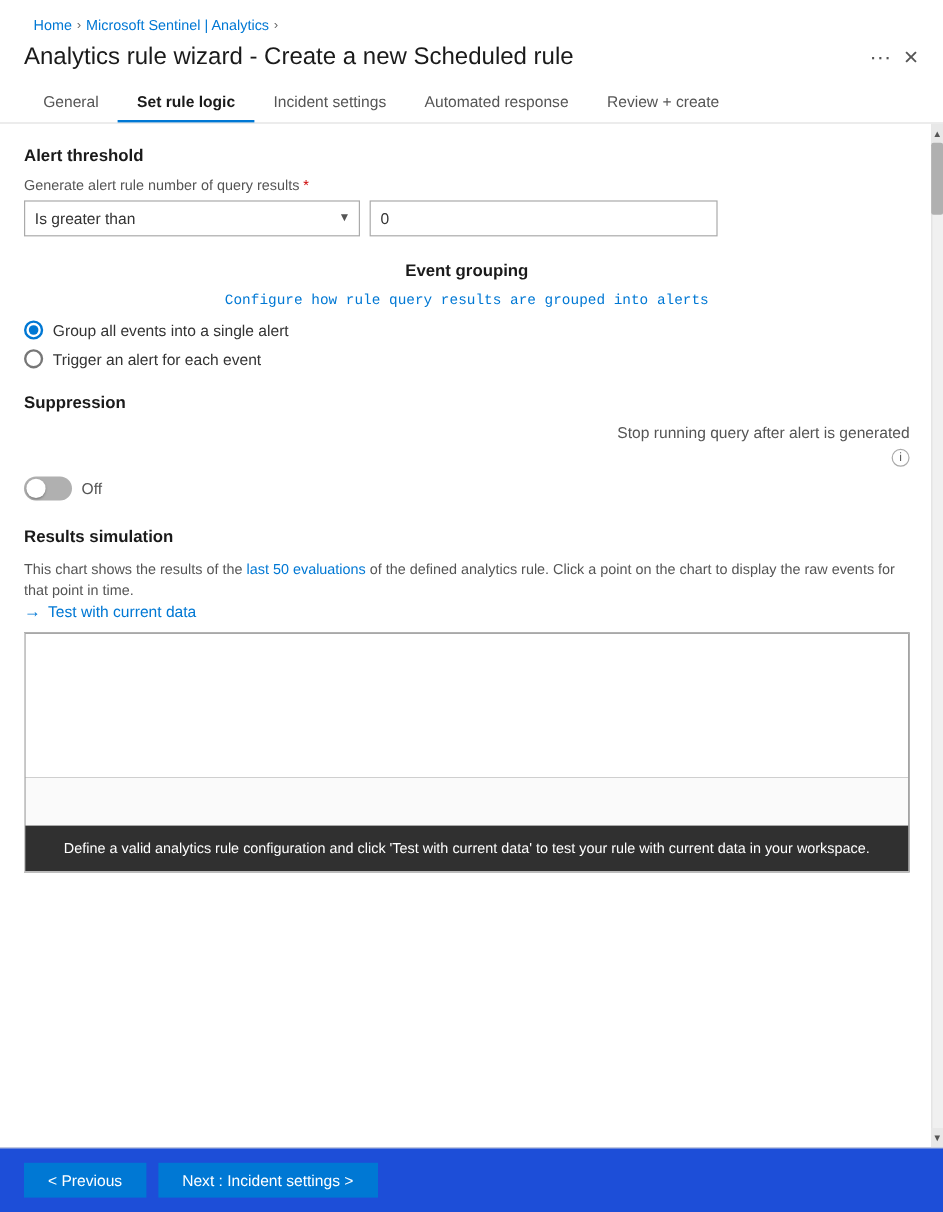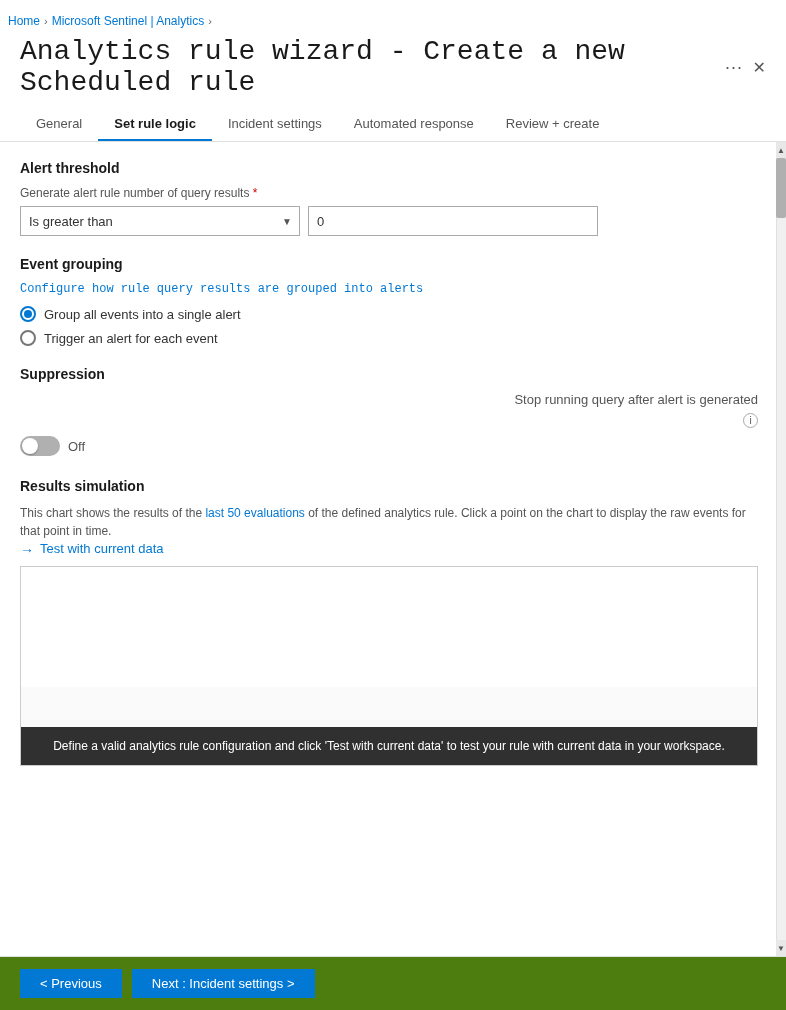--- a/index.html
+++ b/index.html
@@ -17,45 +17,44 @@
       width: 786px;
       min-height: 1010px;
       background: #fff;
       display: flex;
       flex-direction: column;
     }
     
     .breadcrumb {
       display: flex;
       align-items: center;
-      padding: 14px 20px 4px 8px;
+      padding: 14px 20px 4px 28px;
       font-size: 12px;
       gap: 4px;
     }
     .breadcrumb-link {
       color: #0078d4;
       cursor: pointer;
       text-decoration: none;
     }
     .breadcrumb-sep {
       color: #666;
       font-size: 11px;
     }
     .page-title-row {
       display: flex;
       align-items: center;
       justify-content: space-between;
       padding: 4px 20px 10px 20px;
     }
     .page-title {
-      font-size: 28px;
+      font-size: 20px;
       font-weight: 300;
       color: #1a1a1a;
       flex: 1;
-      font-family: Liberation Mono, monospace;
     }
     .title-menu-icon {
       color: #555;
       font-size: 18px;
       margin-left: 10px;
       cursor: pointer;
     }
     .close-icon-btn {
       font-size: 16px;
       color: #555;
@@ -183,20 +182,21 @@
       width: 290px;
       border: 1px solid #aaa;
       padding: 4px 8px;
       font-size: 13px;
       color: #333;
       outline: none;
     }
     
     .event-grouping-section {
       margin-bottom: 20px;
+      text-align: center;
     }
     .section-subtitle {
       font-size: 12px;
       color: #0078d4;
       margin-bottom: 10px;
       font-family: Liberation Mono, monospace;
     }
     .radio-group {
       display: flex;
       flex-direction: column;
@@ -339,21 +339,21 @@
       height: 80px;
       background: #fafafa;
     }
     
     .footer-bar {
       padding: 12px 20px;
       display: flex;
       align-items: center;
       gap: 10px;
       border-top: 1px solid #e0e0e0;
-      background: #4d7c0f;
+      background: #1d4ed8;
     }
     .btn-prev {
       background: #0078d4;
       color: #fff;
       border: none;
       padding: 7px 20px;
       font-size: 13px;
       cursor: pointer;
       font-family: inherit;
     }

